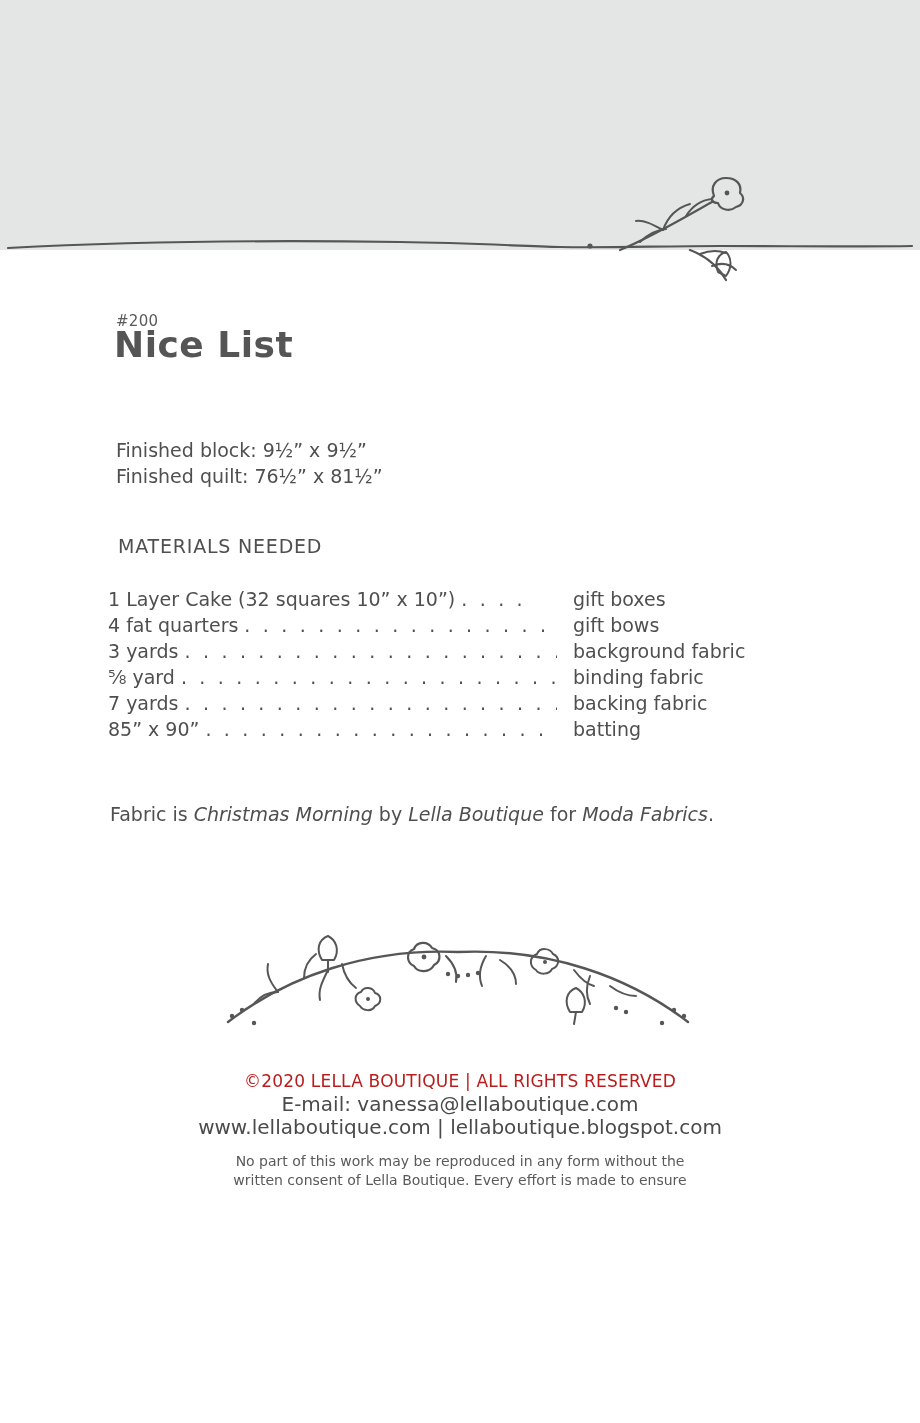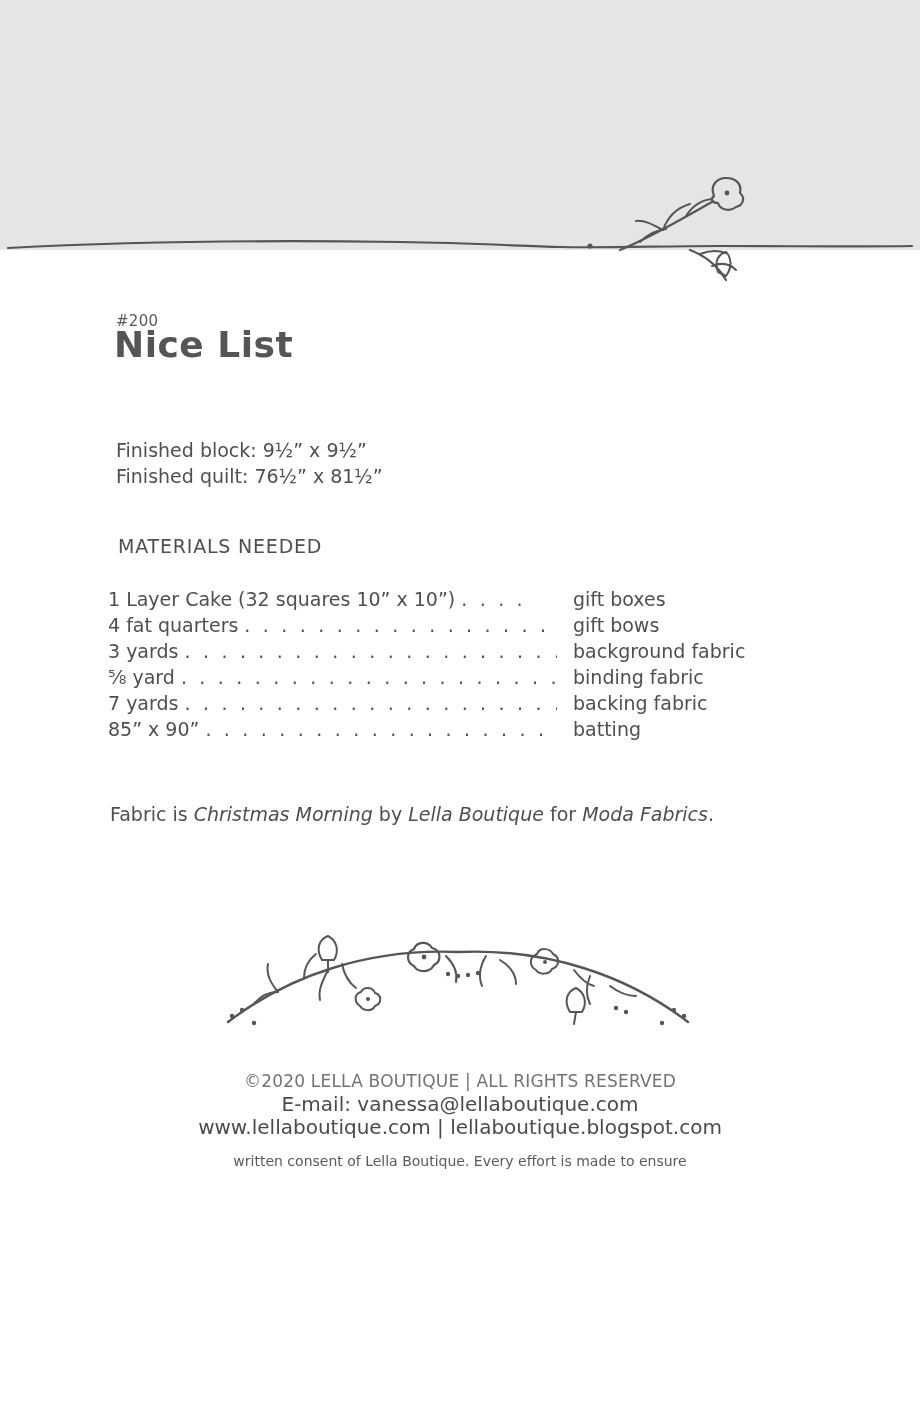--- a/index.html
+++ b/index.html
@@ -133,21 +133,21 @@
   .footer-block {
     position: absolute;
     left: 0;
     top: 1070px;
     width: 920px;
     text-align: center;
   }
   .copyright-line {
     font-size: 17px;
     letter-spacing: 0.2px;
-    color: #737373;
+    color: #b91c1c;
     line-height: 23px;
   }
   .email-line, .web-line {
     font-size: 20px;
     color: #4a4a4a;
     line-height: 23px;
   }
 
   .legal-block {
     position: absolute;
@@ -304,20 +304,21 @@
     <circle cx="408" cy="82" r="2.2" fill="#565656"></circle>
   </svg>
 
   <div class="footer-block">
     <div class="copyright-line">©2020 LELLA BOUTIQUE | ALL RIGHTS RESERVED</div>
     <div class="email-line">E-mail: vanessa@lellaboutique.com</div>
     <div class="web-line">www.lellaboutique.com | lellaboutique.blogspot.com</div>
   </div>
 
   <div class="legal-block">
+    <div>No part of this work may be reproduced in any form without the</div>
     <div>written consent of Lella Boutique. Every effort is made to ensure</div>
   </div>
 
   <div class="barcode-area">
 
     <div class="barcode-digits">
       
       
       
       

